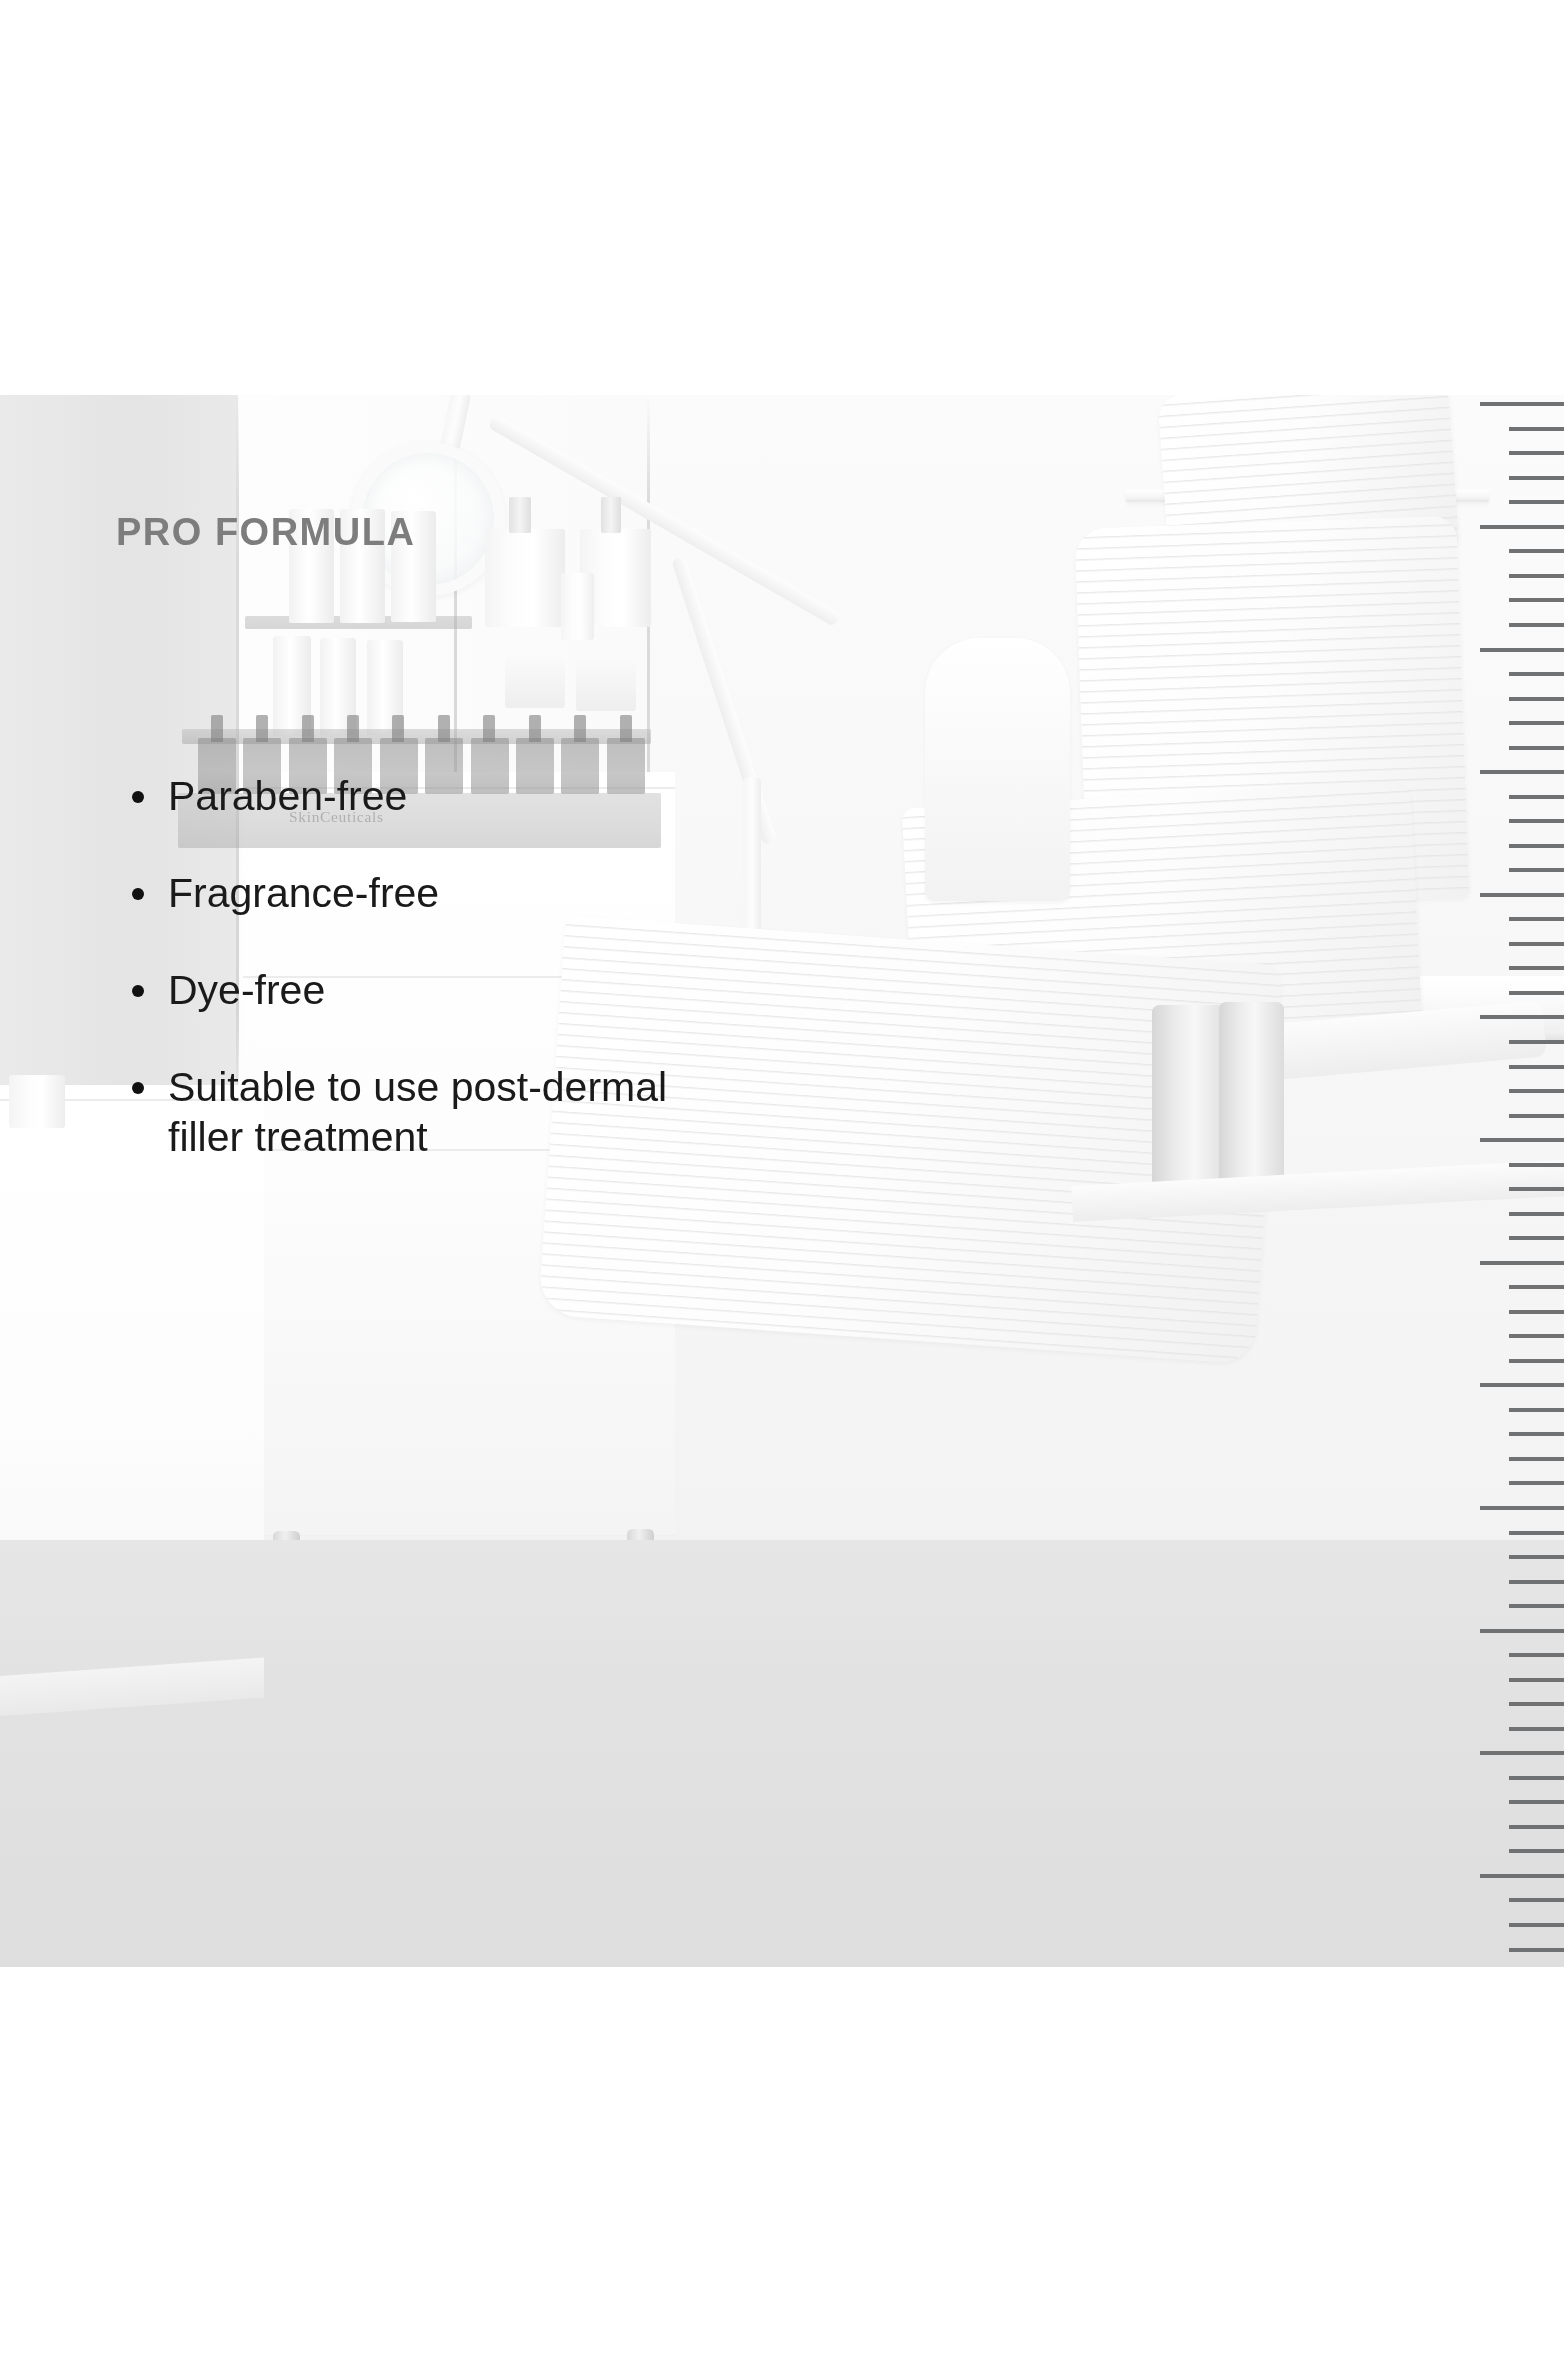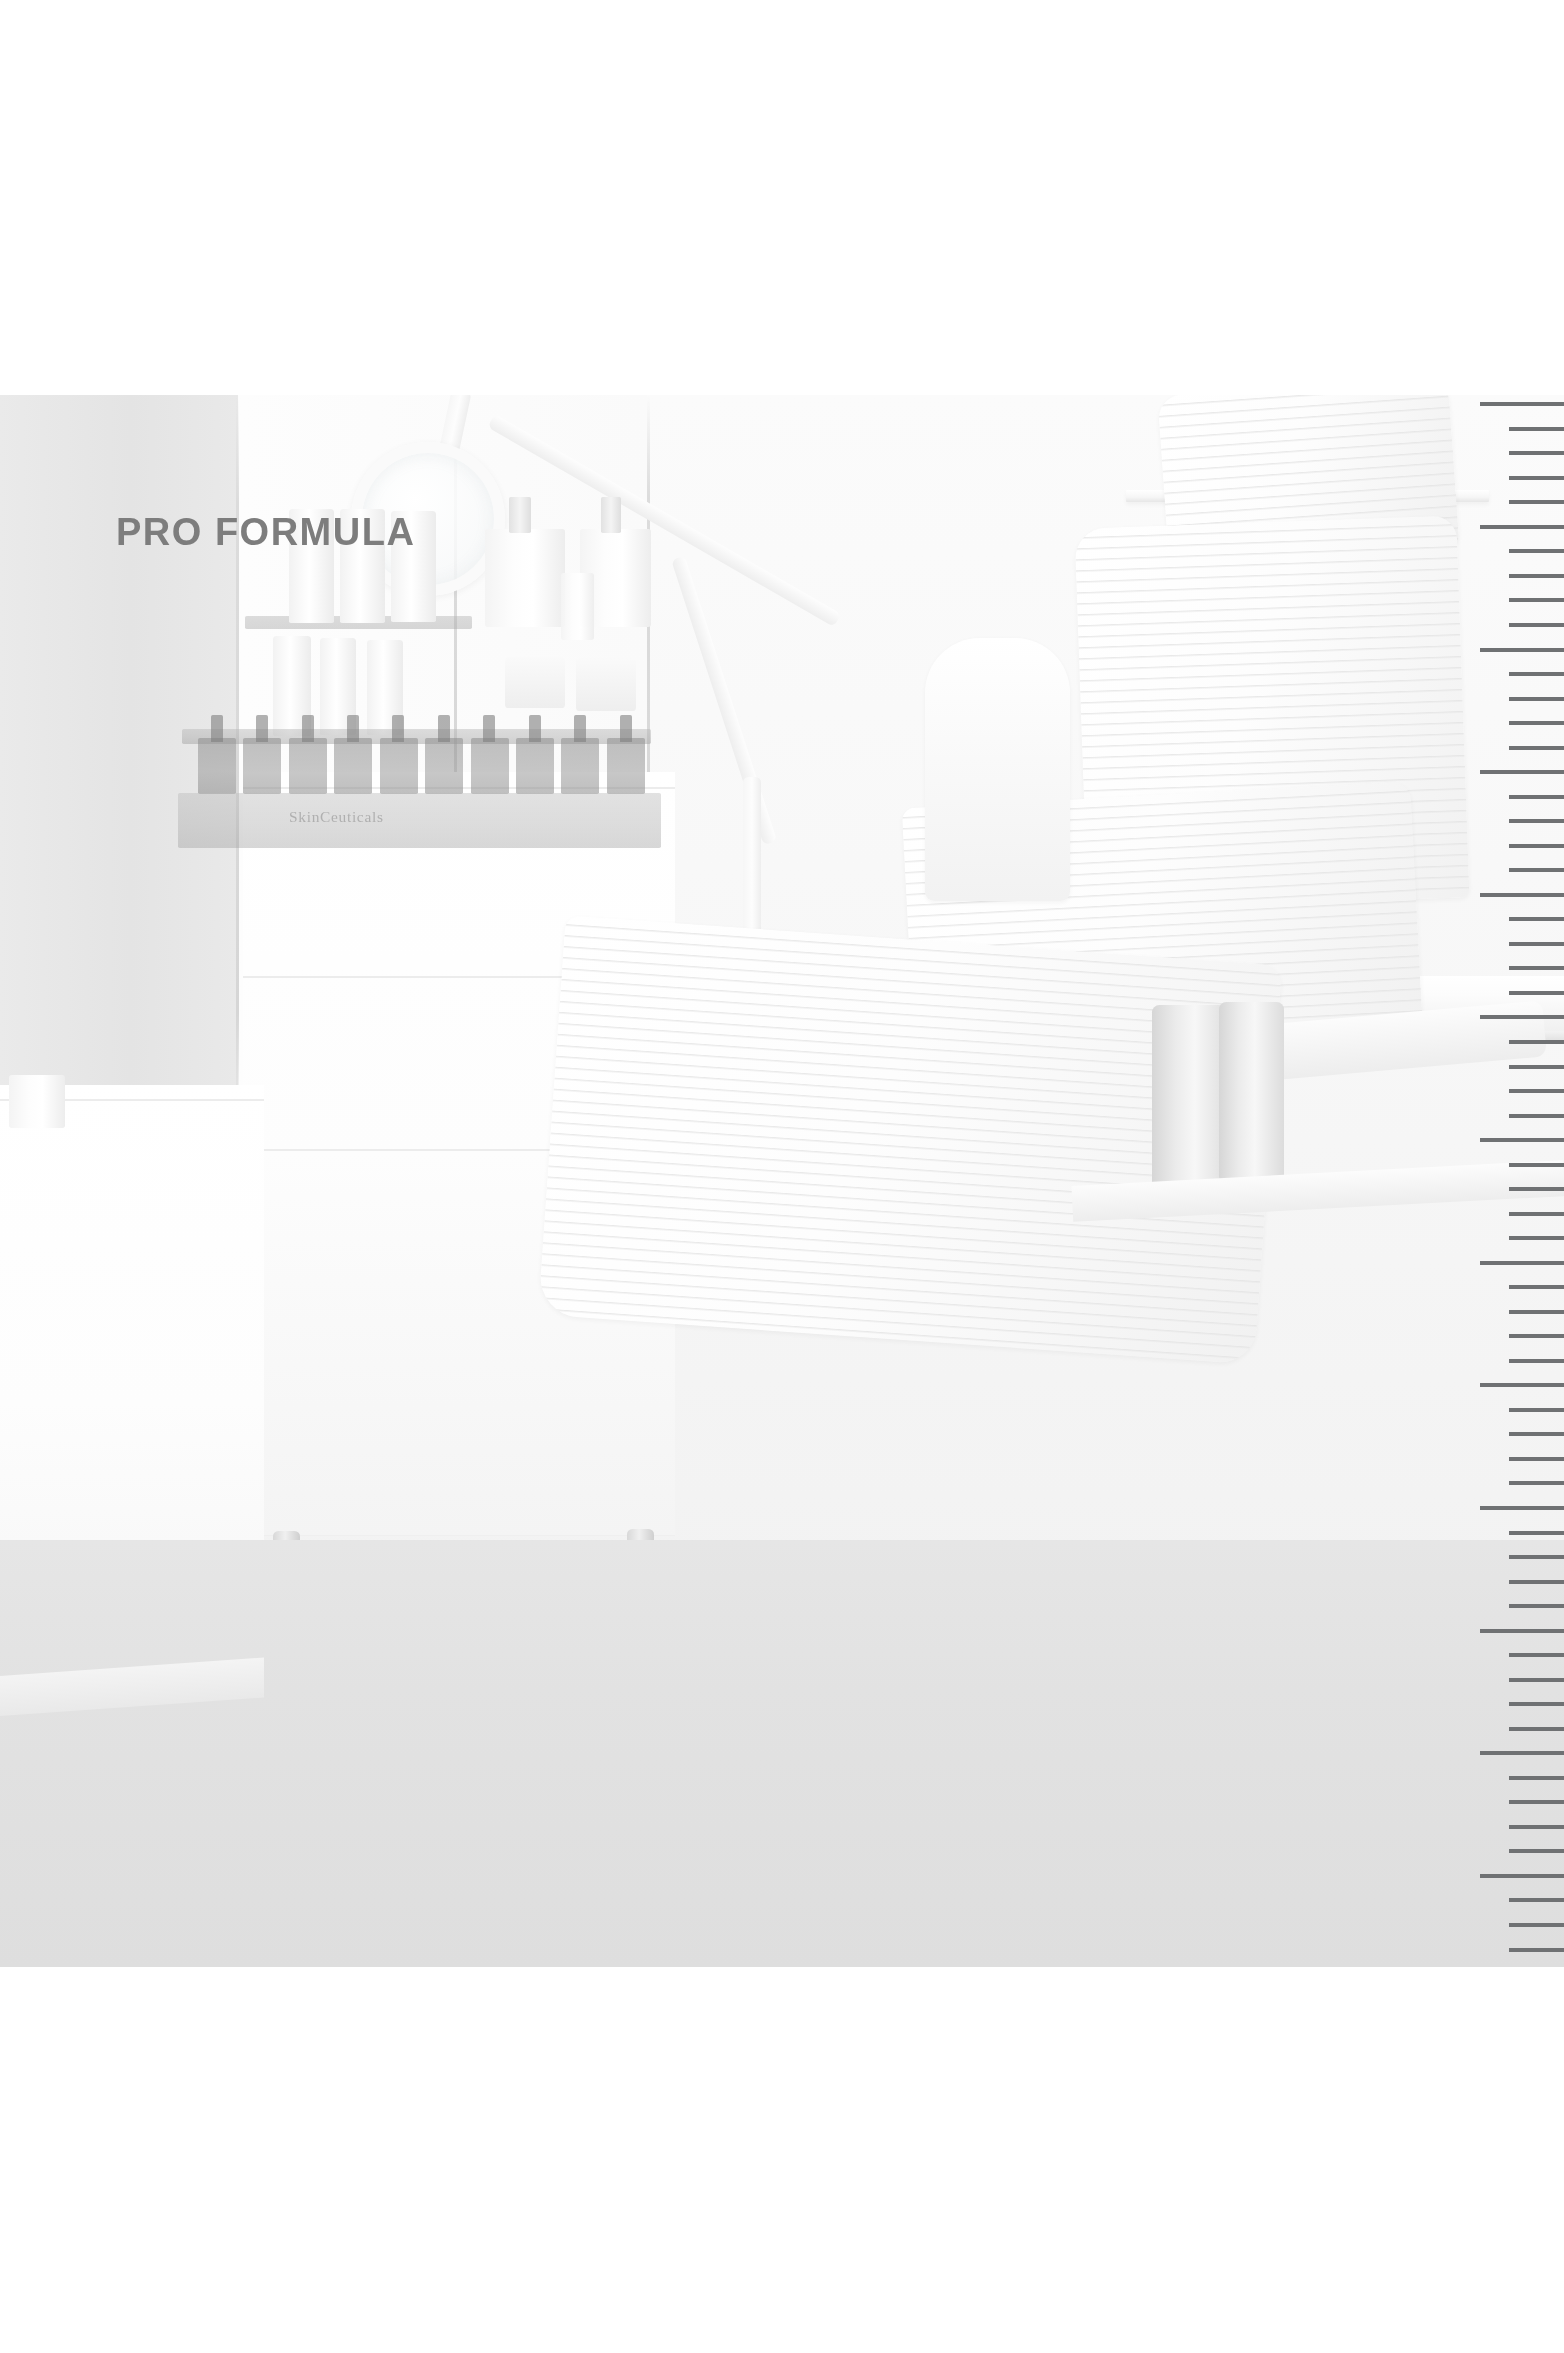--- a/index.html
+++ b/index.html
@@ -475,16 +475,22 @@
         <div class="tick minor" style="top: 1454px;"></div>
         <div class="tick major" style="top: 1479px;"></div>
         <div class="tick minor" style="top: 1503px;"></div>
         <div class="tick minor" style="top: 1528px;"></div>
         <div class="tick minor" style="top: 1553px;"></div>
       </div>
   </div>
 
   <div id="overlay">
     <div id="eyebrow">PRO FORMULA</div>
+    <ul id="bullets">
+      <li>Paraben-free</li>
+      <li>Fragrance-free</li>
+      <li>Dye-free</li>
+      <li style="width:581px;">Suitable to use post-dermal filler treatment</li>
+    </ul>
   </div>
 
 </div>
 
 
 </body></html>

